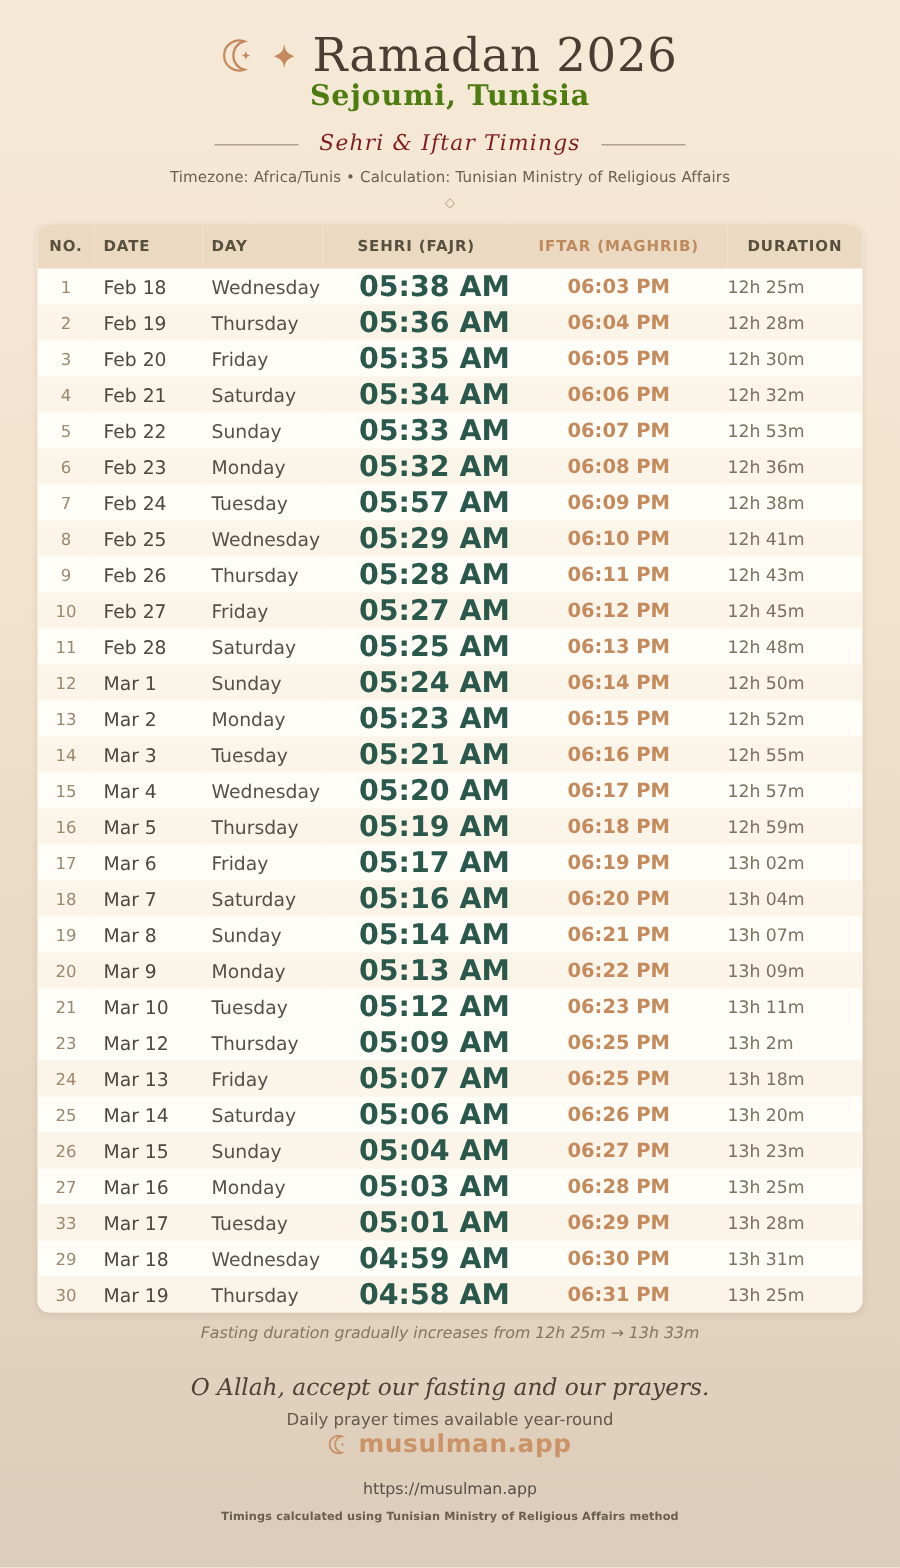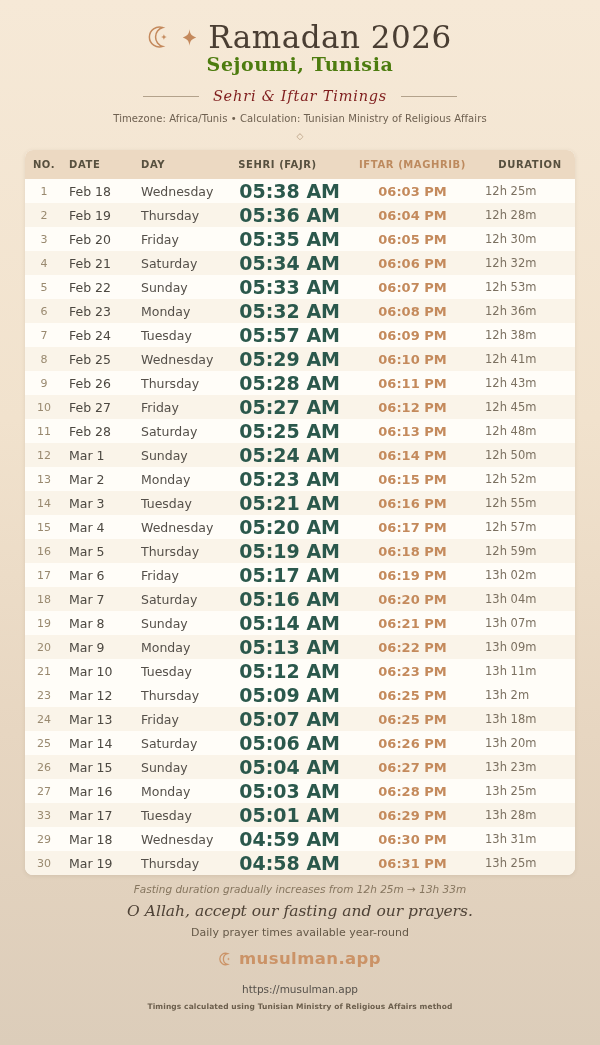--- a/index.html
+++ b/index.html
@@ -49,23 +49,23 @@
   tbody tr.alt{ background:#faf4e9; }
   td.no{ text-align:center; font-size:11px; color:#99896f; }
   td.date{ text-align:left; padding-left:6px; color:#4c4841; }
   td.day{ text-align:left; padding-left:6px; color:#55504a; }
   td.sehri{ text-align:right; font-weight:bold; font-size:19px; color:#2b584c; }
   td.iftar{ text-align:center; font-weight:bold; font-size:13px; color:#c48a5c; }
   td.duration{ font-size:11.5px; color:#7b7060; }
 
   .footer{ text-align:center; }
   .f-note{ margin-top:8px; font-style:italic; font-size:10.5px; color:#86765f; }
-  .f-quote{ margin-top:7px; font-family:"DejaVu Serif",serif; font-style:italic; font-size:15.5px; color:#4e4236; }
+  .f-quote{ margin-top:21px; font-family:"DejaVu Serif",serif; font-style:italic; font-size:15.5px; color:#4e4236; }
   .f-daily{ margin-top:6px; font-size:11px; color:#655948; }
-  .f-brand{ margin-top:10px; display:flex; align-items:center; justify-content:center; gap:6px;
+  .f-brand{ margin-top:0; display:flex; align-items:center; justify-content:center; gap:6px;
             font-size:16.5px; font-weight:bold; color:#cb9367; letter-spacing:0.4px; cursor:pointer; }
   .f-url{ margin-top:15px; font-size:10.5px; color:#55504a; }
   .f-method{ margin-top:7px; font-size:7.5px; font-weight:bold; color:#6b5e4c; letter-spacing:0.1px; }
   .icon-svg{ display:block; }
 </style>
 </head>
 <body>
 
 <div class="header">
   <div class="title-row">

